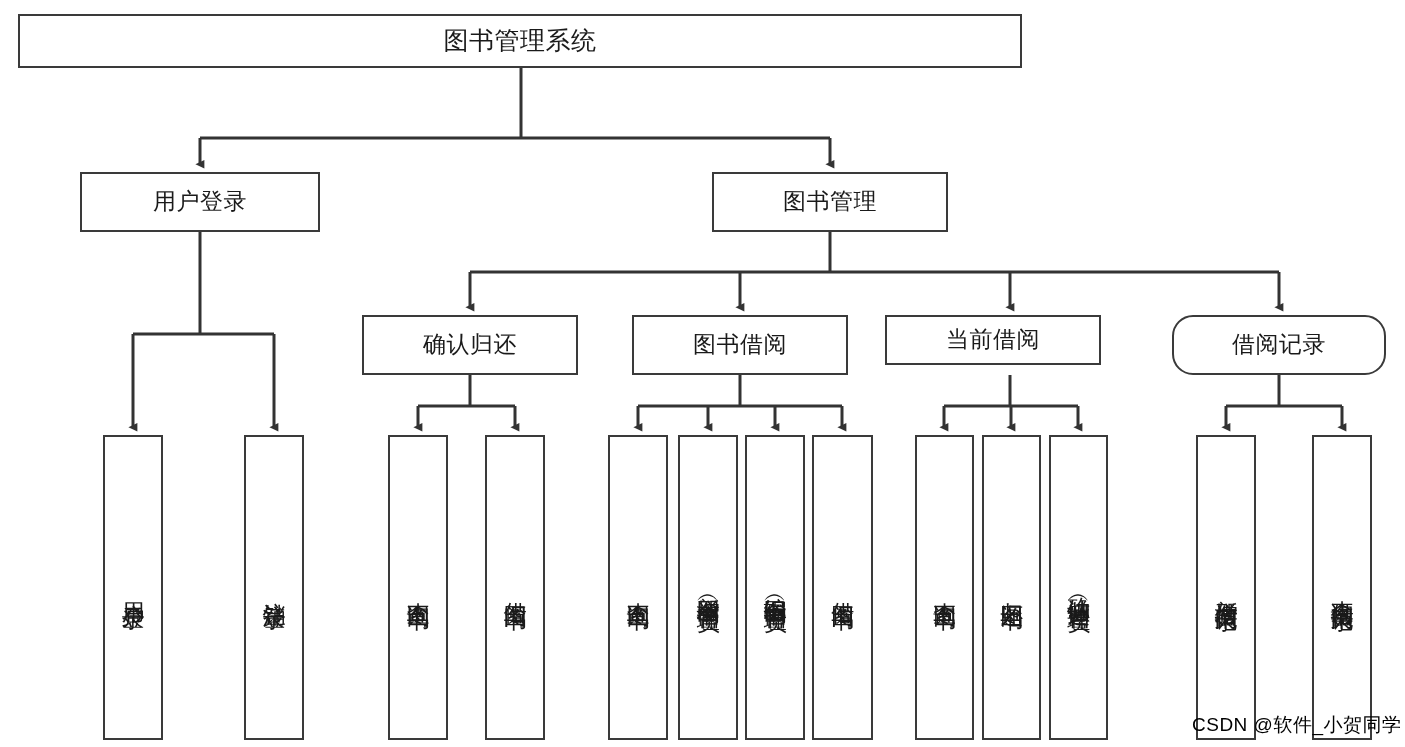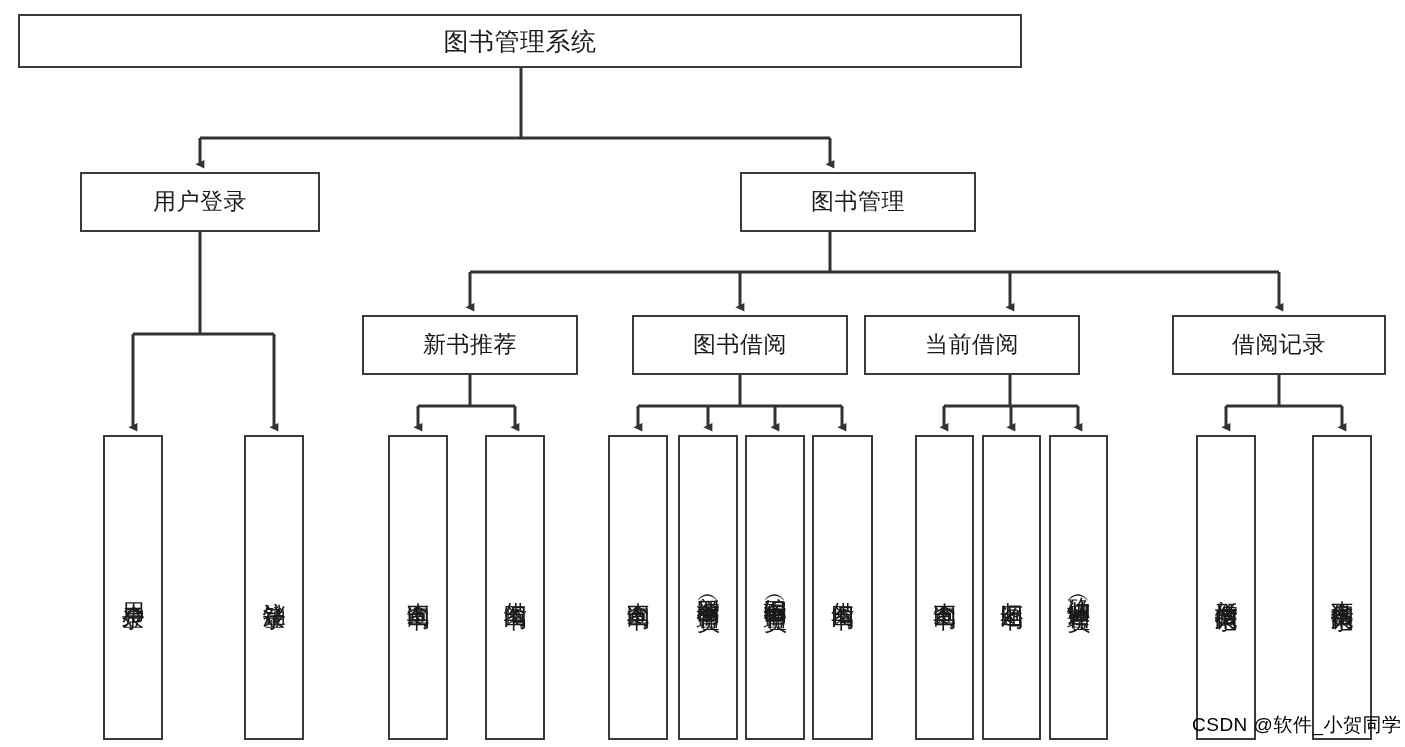--- a/index.html
+++ b/index.html
@@ -27,20 +27,21 @@
   }
   .node {
     position: absolute;
     box-sizing: border-box;
     background: #ffffff;
     border: 2px solid #3a3a3a;
     display: flex;
     align-items: center;
     justify-content: center;
     color: #1a1a1a;
+    font-family: Liberation Serif, serif;
   }
   .node.horizontal {
     writing-mode: horizontal-tb;
   }
   .node.vertical {
     writing-mode: vertical-rl;
     text-orientation: upright;
   }
   .node-label {
     display: block;
@@ -122,37 +123,37 @@
   </svg>
 
   <div class="node horizontal lvl-root" style="left:18px; top:14px; width:1004px; height:54px;">
     <span class="node-label">图书管理系统</span>
   </div>
 
   <div class="node horizontal lvl-2" style="left:80px; top:172px; width:240px; height:60px;">
     <span class="node-label">用户登录</span>
   </div>
 
-  <div class="node horizontal lvl-2" style="left:740px; top:172px; width:236px; height:60px;align-items:center;">
+  <div class="node horizontal lvl-2" style="left:712px; top:172px; width:236px; height:60px;align-items:center;">
     <span class="node-label">图书管理</span>
   </div>
 
   <div class="node horizontal lvl-3" style="left:362px; top:315px; width:216px; height:60px;">
-    <span class="node-label">新书推荐</span>
+    <span class="node-label">确认归还</span>
   </div>
 
   <div class="node horizontal lvl-3" style="left:632px; top:315px; width:216px; height:60px;text-align:center;">
     <span class="node-label">图书借阅</span>
   </div>
 
-  <div class="node horizontal lvl-3" style="left:864px; top:315px; width:216px; height:60px;">
+  <div class="node horizontal lvl-3" style="left:885px; top:315px; width:216px; height:50px;">
     <span class="node-label">当前借阅</span>
   </div>
 
-  <div class="node horizontal lvl-3" style="left:1172px; top:315px; width:214px; height:60px;">
+  <div class="node horizontal lvl-3" style="left:1172px; top:315px; width:214px; height:60px;border-radius:21px;">
     <span class="node-label">借阅记录</span>
   </div>
 
   <div class="node vertical lvl-4" style="left:103px; top:435px; width:60px; height:305px;">
     <span class="node-label">用户登录</span>
   </div>
 
   <div class="node vertical lvl-4" style="left:244px; top:435px; width:60px; height:305px;">
     <span class="node-label">注销登录</span>
   </div>

